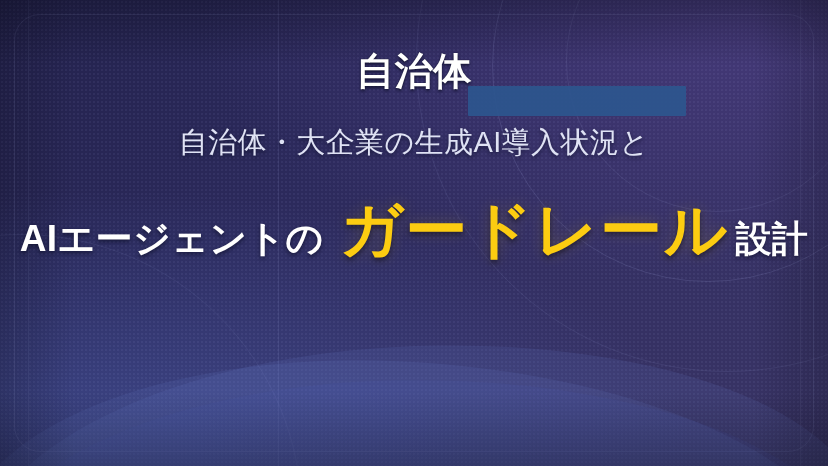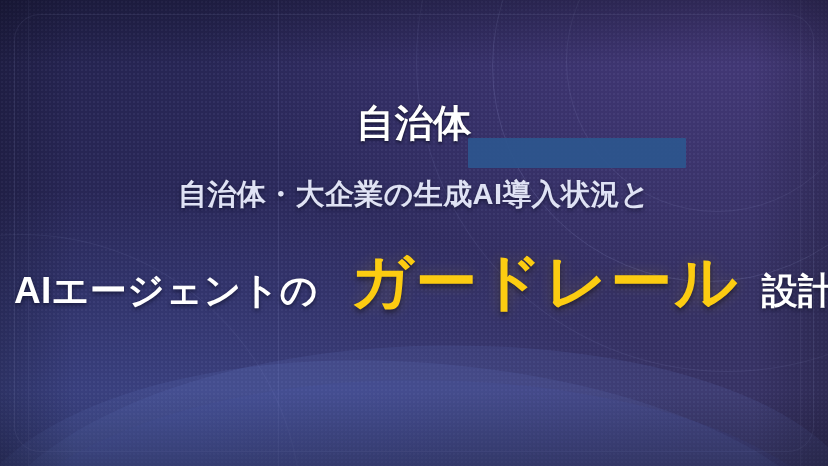--- a/index.html
+++ b/index.html
@@ -101,21 +101,21 @@
   }
 
   .line {
     position: relative;
     white-space: nowrap;
     line-height: 1;
   }
 
   
   .headline {
-    margin-top: 104px;
+    margin-top: 52px;
     display: flex;
     align-items: flex-start;
     justify-content: center;
     gap: 0;
   }
   .hl-side {
     font-size: 38px;
     font-weight: 700;
     color: #ffffff;
     letter-spacing: 0.5px;
@@ -146,36 +146,35 @@
     height: 30px;
     background: rgba(45,86,142,0.92);
     z-index: 1;
     border-radius: 1px;
   }
 
   
   .subtitle {
     margin-top: 38px;
     font-size: 29px;
-    font-weight: 700;
+    font-weight: 400;
     color: #dfe2f4;
     letter-spacing: 0.4px;
     text-shadow: 0 2px 4px rgba(6,8,28,0.55);
   }
 
   
   .bottomline {
     margin-top: 42px;
     display: flex;
     align-items: baseline;
-    justify-content: flex-start;
+    justify-content: center;
     width: 100%;
     padding: 0 14px;
     box-sizing: border-box;
-    gap: 16px;
   }
   .bl-lead {
     font-size: 37px;
     font-weight: 800;
     color: #ffffff;
     letter-spacing: 0.3px;
     position: relative;
     z-index: 3;
     text-shadow: 0 2px 4px rgba(6,8,28,0.60);
   }

